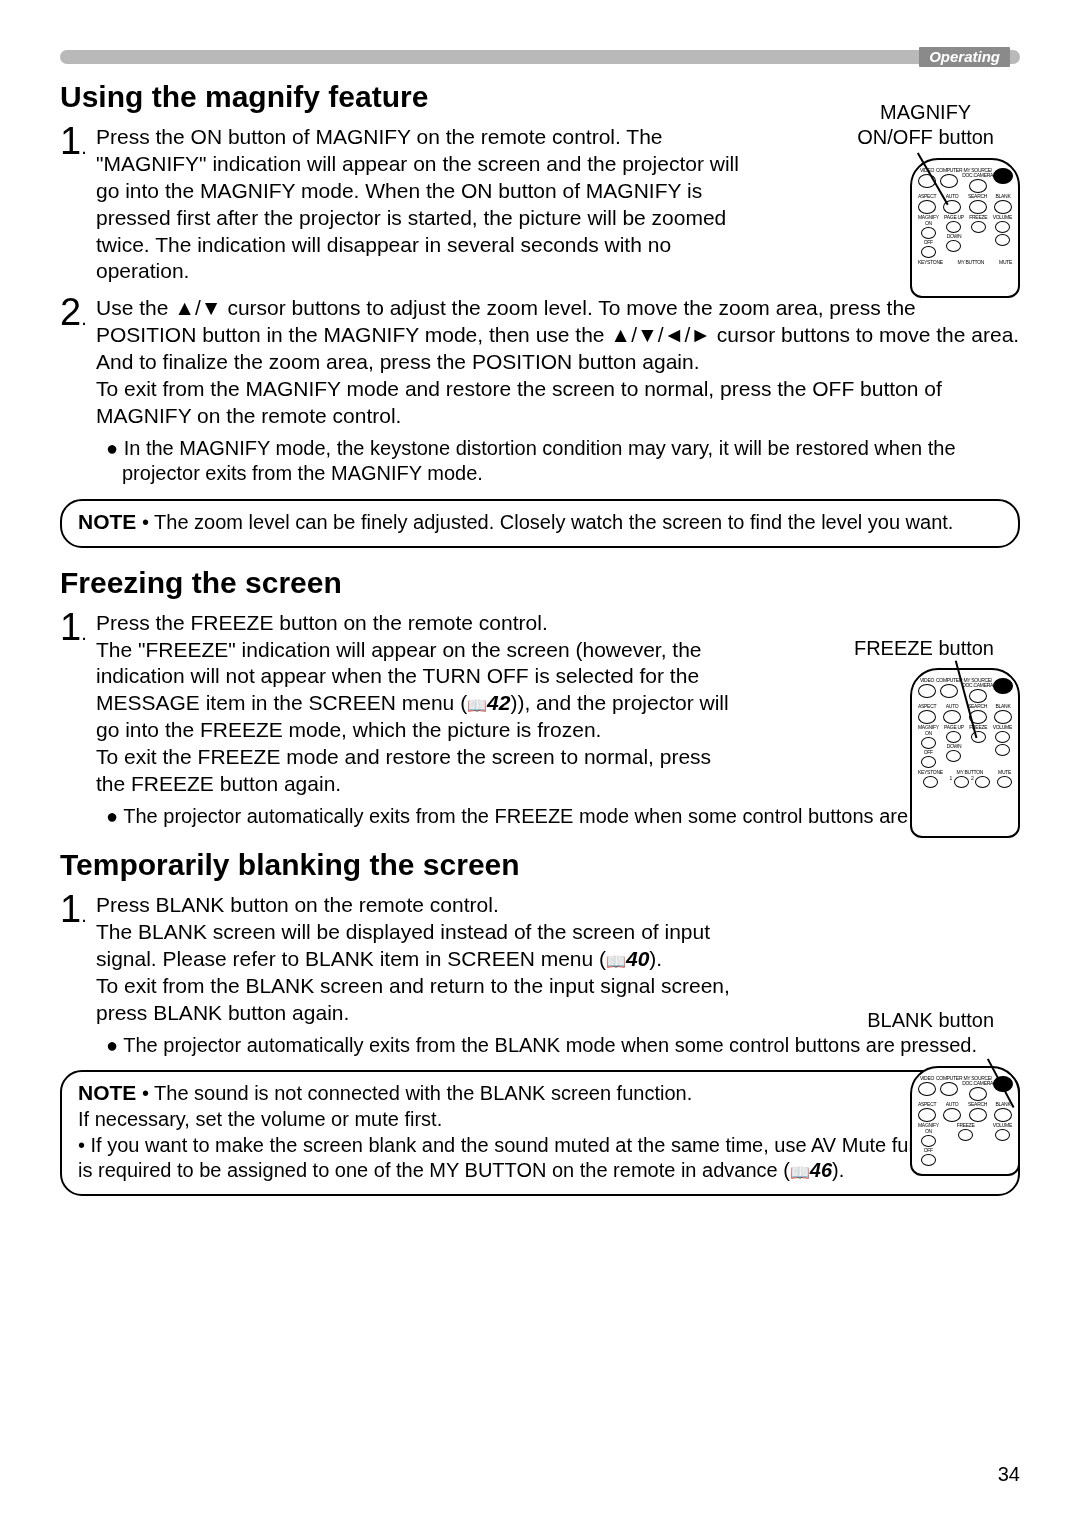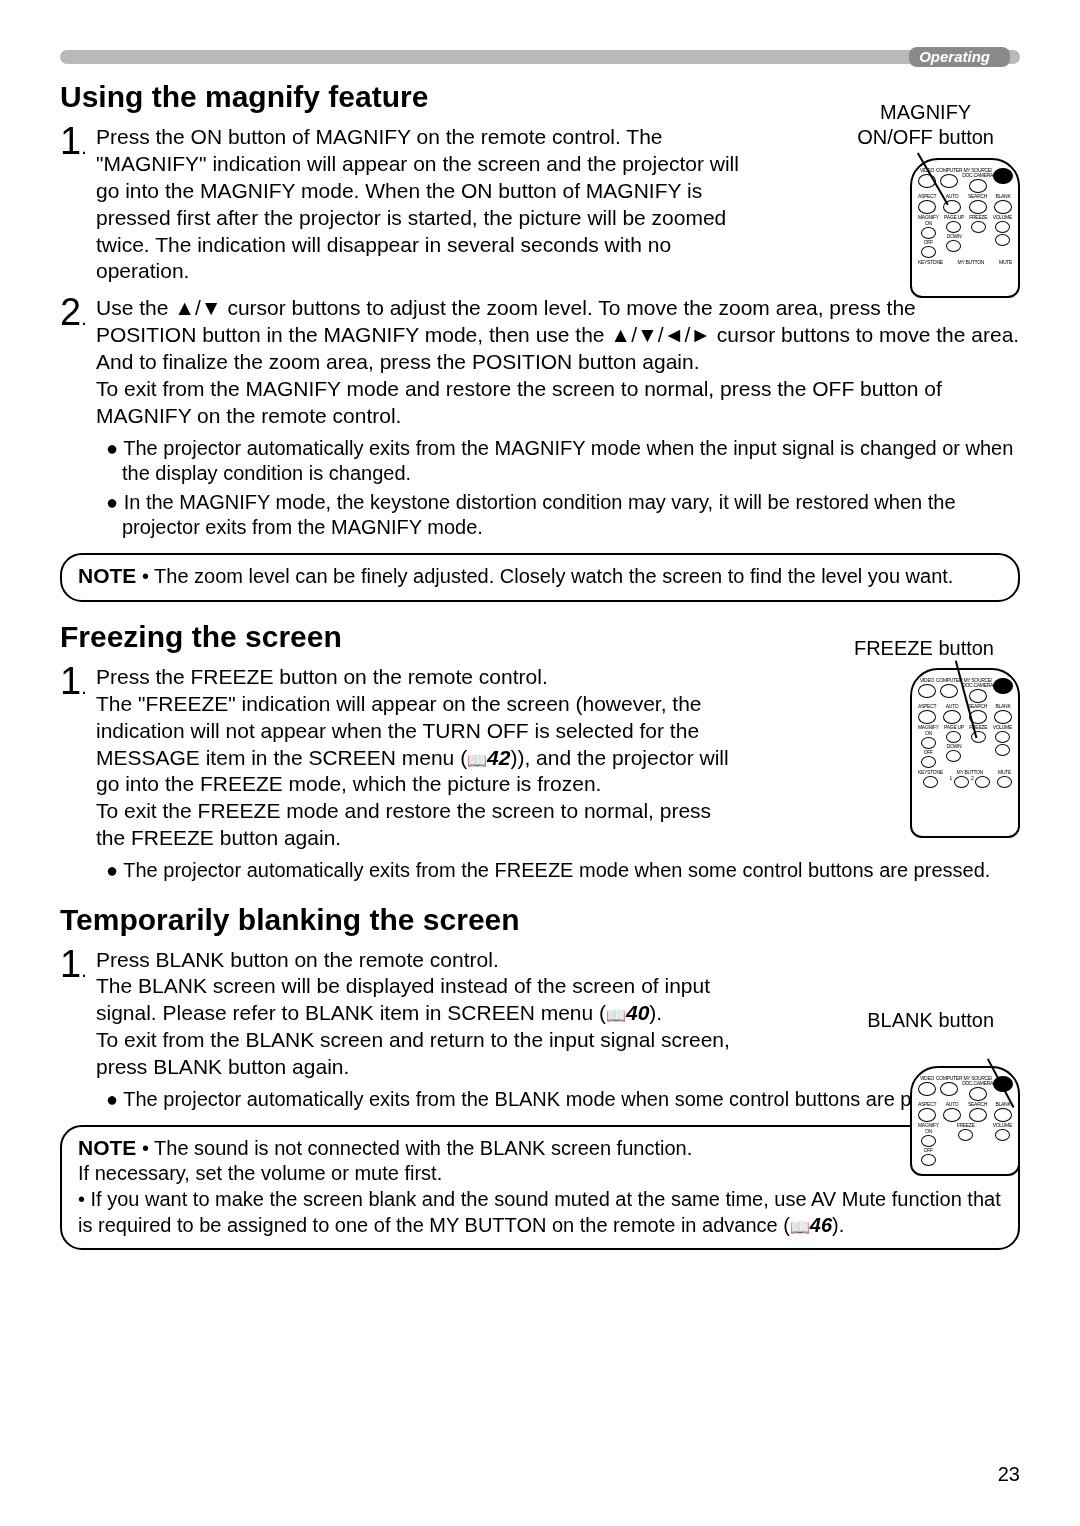--- a/index.html
+++ b/index.html
@@ -20,22 +20,22 @@
     position: relative;
   }
   .top-bar-label {
     position: absolute;
     right: 10px;
     top: -3px;
     background: #8a8a8a;
     color: #fff;
     font-size: 15px;
     font-weight: bold;
-    padding: 1px 20px 2px 10px;
-    border-radius: 8px;
+    padding: 1px 10px 2px 10px;
+    border-radius: 1px;
     font-style: italic;
   }
   .section-title {
     font-size: 30px;
     font-weight: 900;
     margin-top: 16px;
     margin-bottom: 6px;
   }
   .step-block {
     display: flex;
@@ -150,21 +150,20 @@
 The "MAGNIFY" indication will appear on the screen and the projector will go into the MAGNIFY mode. When the ON button of MAGNIFY is pressed first after the projector is started, the picture will be zoomed twice. The indication will disappear in several seconds with no operation.</div>
 </div>
 
 <div class="step-block">
   <div class="step-num">2<span class="step-dot">.</span></div>
   <div class="step-text" style="white-space:pre-line">Use the ▲/▼ cursor buttons to adjust the zoom level. To move the zoom area, press the POSITION button in the MAGNIFY mode, then use the ▲/▼/◄/► cursor buttons to move the area. And to finalize the zoom area, press the POSITION button again.
 To exit from the MAGNIFY mode and restore the screen to normal, press the OFF button of MAGNIFY on the remote control.</div>
 </div>
 
 <ul class="bullet-list">
-  <li>The projector automatically exits from the MAGNIFY mode when the input signal is changed or when the display condition is changed.</li>
   <li>In the MAGNIFY mode, the keystone distortion condition may vary, it will be restored when the projector exits from the MAGNIFY mode.</li>
 </ul>
 
 <div class="note-box">
   <b>NOTE</b><span> • The zoom level can be finely adjusted. Closely watch the screen to find the level you want.</span>
 </div>
 
 <div class="right-label" style="top:636px; right:86px;">FREEZE button</div>
 
 <div class="section-title">Freezing the screen</div>
@@ -198,21 +197,21 @@
 <ul class="bullet-list">
   <li>The projector automatically exits from the BLANK mode when some control buttons are pressed.</li>
 </ul>
 
 <div class="note-box">
   <b>NOTE</b><span style="white-space:pre-line"><span> • The sound is not connected with the BLANK screen function.
 If necessary, set the volume or mute first.
 • If you want to make the screen blank and the sound muted at the same time, use AV Mute function that is required to be assigned to one of the MY BUTTON on the remote in advance (</span><span class="book-icon"></span><span class="ref">46</span><span>).</span></span>
 </div>
 
-<div class="page-num">23</div>
+<div class="page-num">34</div>
 
 <div class="remote-fig" style="top:158px; right:60px; height:140px;">
   <div class="remote-row">
     <div class="rcol">
         <div class="rlbl">VIDEO</div>
         <div class="rbtn"></div>
       </div>
     <div class="rcol">
         <div class="rlbl">COMPUTER</div>
         <div class="rbtn"></div>

